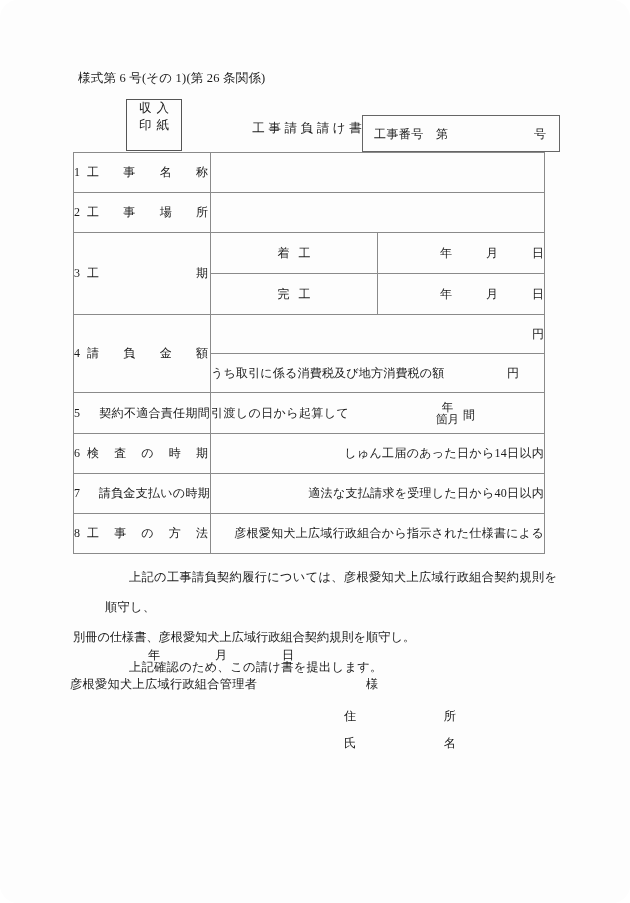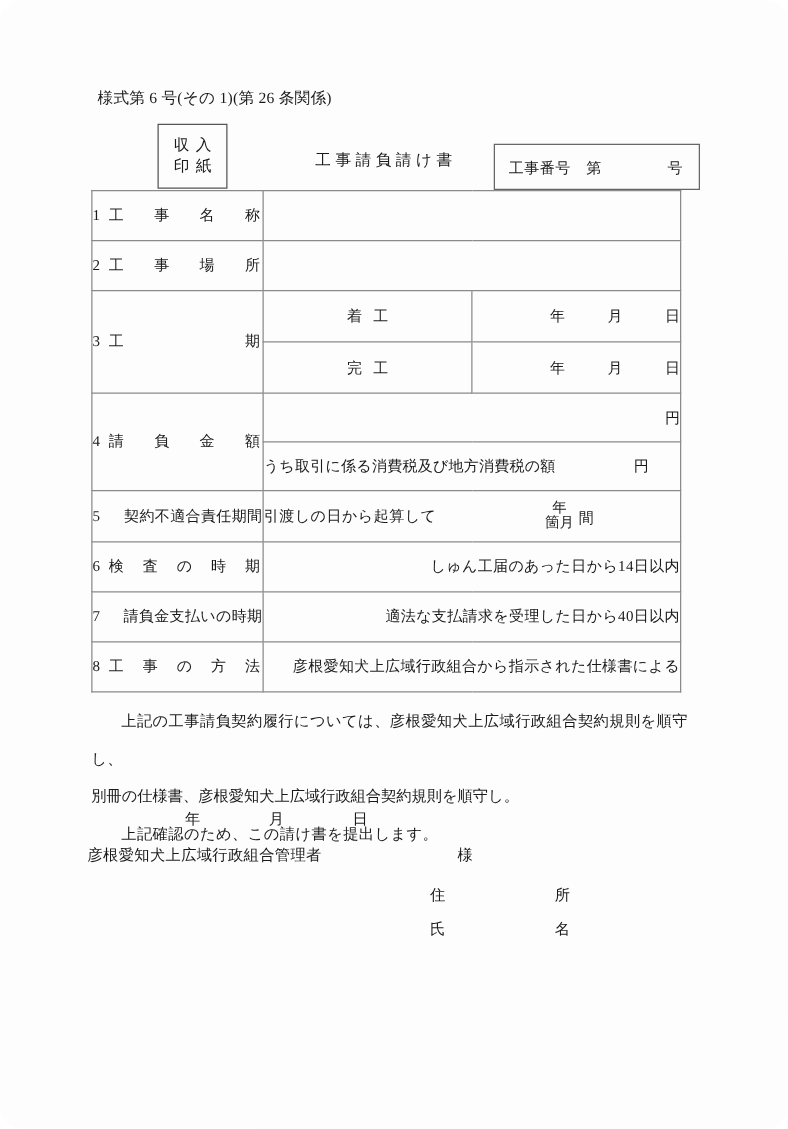--- a/index.html
+++ b/index.html
@@ -37,43 +37,42 @@
     position: absolute;
     left: 126px;
     top: 99px;
     width: 56px;
     height: 52px;
     border: 1.1px solid #555;
     box-sizing: border-box;
     display: flex;
     flex-direction: column;
     align-items: center;
-    justify-content: center;
     line-height: 1.35;
     font-size: 12.5px;
   }
   .stamp-box span { letter-spacing: 5px; text-indent: 5px; }
 
   .doc-title {
     position: absolute;
     left: 232px;
     top: 120px;
     width: 150px;
     text-align: center;
     font-size: 12.5px;
     letter-spacing: 3.6px;
     text-indent: 3.6px;
     white-space: nowrap;
   }
 
   .job-no-box {
     position: absolute;
-    left: 395px;
+    left: 362px;
     top: 115px;
-    width: 165px;
+    width: 198px;
     height: 37px;
     border: 1.1px solid #666;
     box-sizing: border-box;
     font-size: 12px;
   }
   .job-no-box .jn-label {
     position: absolute;
     left: 11px;
     top: 10px;
     white-space: nowrap;
@@ -198,21 +197,21 @@
 
   
   .body-text {
     position: absolute;
     left: 73px;
     top: 562px;
     width: 490px;
     font-size: 12.2px;
     line-height: 30px;
   }
-  .para { text-indent: 24px; letter-spacing: 0.35px; }
+  .para { text-indent: 24px; letter-spacing: 0.35px; margin-left: 32px; }
 
   
   .sign-date {
     position: absolute;
     left: 148px;
     top: 647px;
     font-size: 12.2px;
     display: flex;
   }
   .sign-date .s1 { width: 67px; }

